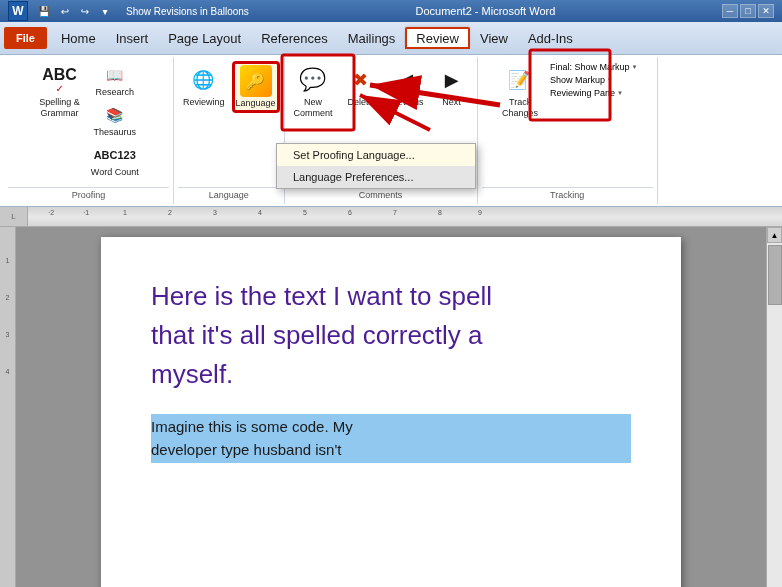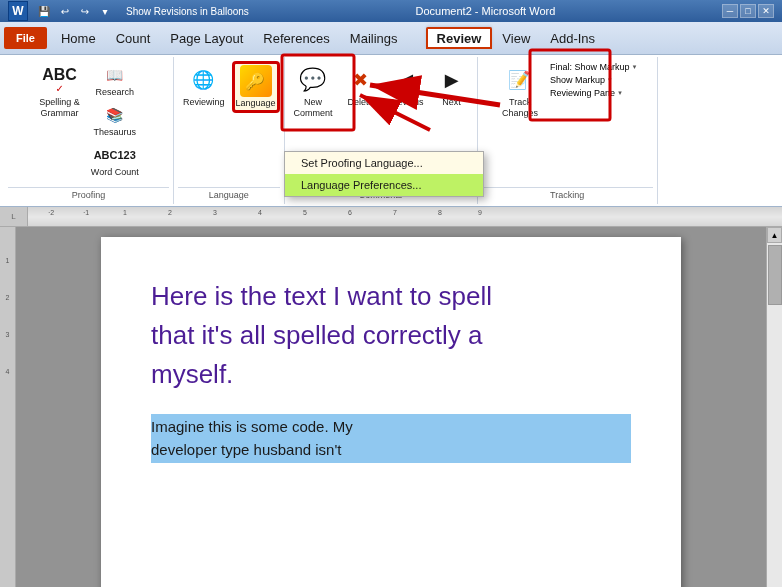--- a/index.html
+++ b/index.html
@@ -52,26 +52,25 @@
       cursor: pointer;
       height: 22px;
       display: flex;
       align-items: center;
       border-radius: 2px 2px 0 0;
     }
     .menu-tab.active {
       background: white;
       border: 1px solid #a0b4cc;
       border-bottom: 1px solid white;
-      font-weight: bold;
+      font-weight: normal;
       color: #1a1a1a;
       box-shadow: 0 -1px 3px rgba(0,0,0,0.1);
       outline: 2px solid #cc3300;
       outline-offset: -2px;
-      margin-left: 18px;
     }
 
     
     .ribbon {
       background: white;
       border-bottom: 1px solid #a0b4cc;
       display: flex;
       align-items: stretch;
       padding: 2px 4px;
       min-height: 86px;
@@ -249,28 +248,27 @@
       font-size: 15px;
       line-height: 1.5;
       color: #1a1a1a;
       background: #90c8f0;
       padding: 2px 0;
     }
 
     
     .dropdown-menu {
       position: absolute;
-      background: #bef264;
+      background: #e5e5e5;
       border: 1px solid #aaa;
       box-shadow: 3px 3px 8px rgba(0,0,0,0.3);
       z-index: 100;
       min-width: 200px;
       top: 88px;
-      left: 284px;
-      margin-top: 8px;
+      left: 276px;
     }
     .dropdown-item {
       padding: 5px 16px;
       font-size: 11px;
       cursor: pointer;
       color: #1a1a1a;
       display: flex;
       align-items: center;
     }
     .dropdown-item.highlighted {
@@ -359,21 +357,21 @@
   <div class="title-bar-icons">
     <div class="title-bar-icon">─</div>
     <div class="title-bar-icon">□</div>
     <div class="title-bar-icon">✕</div>
   </div>
 </div>
 
 <div class="menu-bar">
   <div class="file-btn">File</div>
   <div class="menu-tab">Home</div>
-  <div class="menu-tab">Count</div>
+  <div class="menu-tab">Insert</div>
   <div class="menu-tab">Page Layout</div>
   <div class="menu-tab">References</div>
   <div class="menu-tab">Mailings</div>
   <div class="menu-tab active">Review</div>
   <div class="menu-tab">View</div>
   <div class="menu-tab">Add-Ins</div>
 </div>
 
 <div class="ribbon" style="position:relative;">
 

